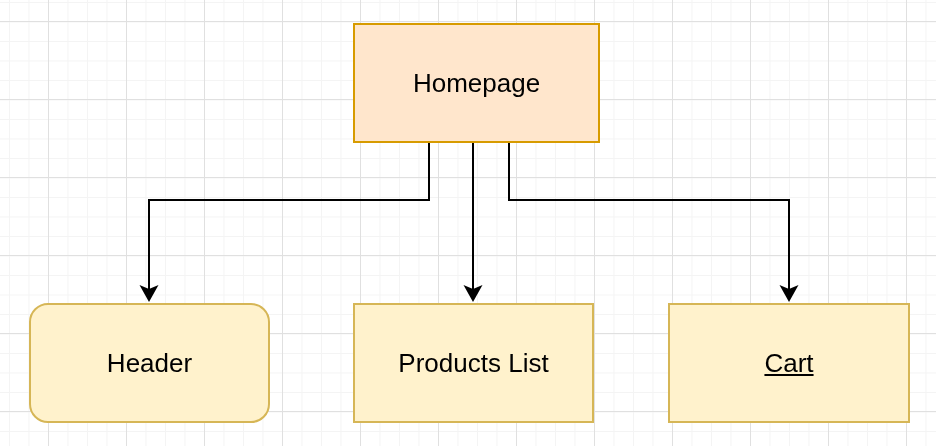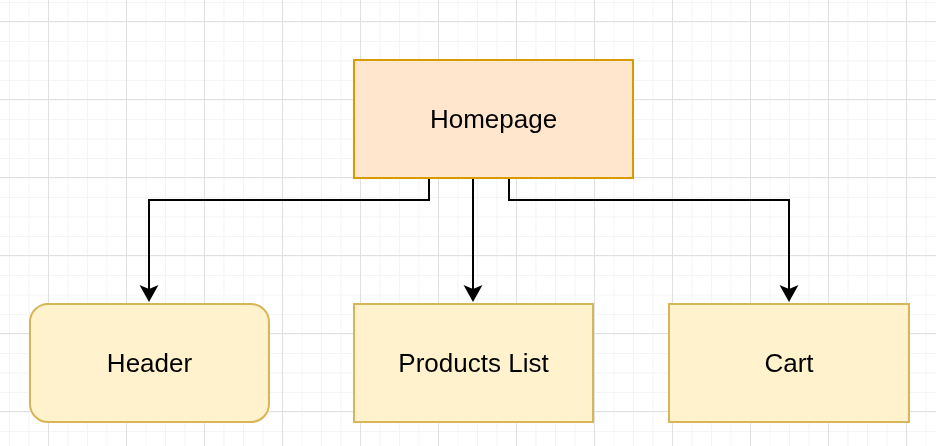--- a/index.html
+++ b/index.html
@@ -59,25 +59,25 @@
       <g>
         <polyline points="473,143 473,289" fill="none" stroke="#000000" stroke-width="2"></polyline>
         <polygon points="473,302 463.5,285 473,289 482.5,285" fill="#000000"></polygon>
       </g>
       <g>
         <polyline points="509,143 509,200 789,200 789,289" fill="none" stroke="#000000" stroke-width="2"></polyline>
         <polygon points="789,302 779.5,285 789,289 798.5,285" fill="#000000"></polygon>
       </g>
     </svg>
 
-  <div class="node" style="left: 353px; top: 23px; width: 281px; height: 120px; background-color: rgb(255, 230, 204); border-color: rgb(215, 155, 0); margin-top: 36px;">
+  <div class="node" style="left: 353px; top: 23px; width: 247px; height: 120px; background-color: rgb(255, 230, 204); border-color: rgb(215, 155, 0);">
     <span class="node-label">Homepage</span>
   </div>
   <div class="node" style="left: 29px; top: 303px; width: 241px; height: 120px; background-color: rgb(255, 242, 204); border-color: rgb(214, 182, 86); border-radius: 19px;">
     <span class="node-label">Header</span>
   </div>
   <div class="node" style="left: 353px; top: 303px; width: 241px; height: 120px; background-color: rgb(255, 242, 204); border-color: rgb(214, 182, 86);">
     <span class="node-label">Products List</span>
   </div>
-  <div class="node" style="left: 668px; top: 303px; width: 242px; height: 120px; background-color: rgb(255, 242, 204); border-color: rgb(214, 182, 86);">
+  <div class="node" style="left: 668px; top: 303px; width: 242px; height: 120px; background-color: rgb(255, 242, 204); border-color: rgb(214, 182, 86); text-decoration: underline;">
     <span class="node-label">Cart</span>
   </div>
 </div>
 
 </body></html>

